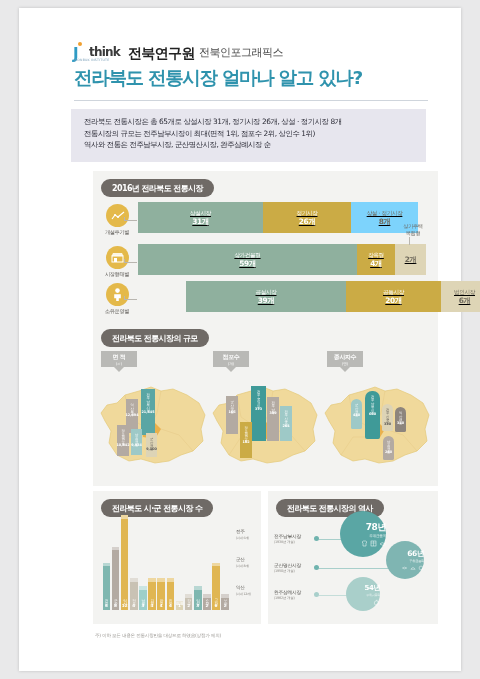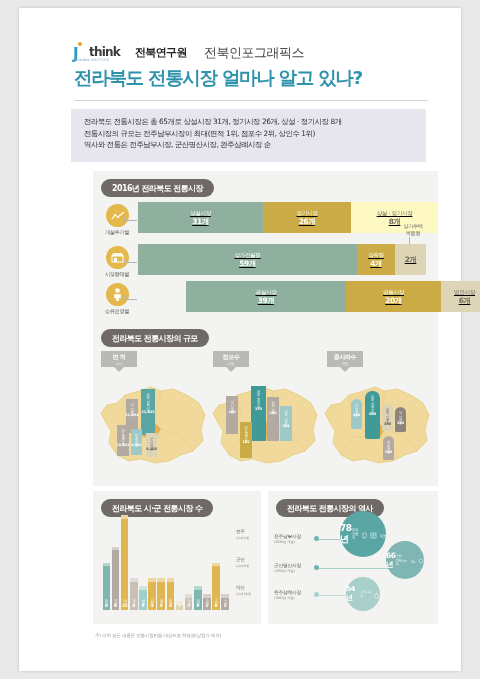--- a/index.html
+++ b/index.html
@@ -17,22 +17,22 @@
   }
   
   .logo-row { position:absolute; left:54px; top:36px; display:flex; align-items:flex-end; gap:3px; }
   .logo-mark { position:relative; width:13px; height:15px; }
   .logo-j {
     font-size:15px; font-weight:bold; color:#2f9bc4; line-height:15px;
     letter-spacing:-1px;
   }
   .logo-dot { position:absolute; left:5px; top:-2px; width:4px; height:4px; border-radius:50%; background:#f0a030; }
   .logo-think { font-size:12px; font-weight:bold; color:#3a3a3a; letter-spacing:-0.8px; line-height:13px;}
-  .logo-kr { font-size:11px; font-weight:bold; color:#222; letter-spacing:-0.6px; margin-left:12px; line-height:12px;}
-  .logo-sub { font-size:13px; color:#4a4a4a; letter-spacing:-0.5px; line-height:12px; margin-left:14px;}
+  .logo-kr { font-size:14px; font-weight:bold; color:#222; letter-spacing:-0.6px; margin-left:5px; line-height:12px;}
+  .logo-sub { font-size:11px; color:#4a4a4a; letter-spacing:-0.5px; line-height:12px; margin-left:1px;}
   .logo-tag { position:absolute; left:55px; top:50px; font-size:3.2px; color:#7a9fb8; letter-spacing:0.2px; }
 
   .headline {
     position:absolute; left:55px; top:58px; width:360px;
     font-size:18.5px; font-weight:bold; color:#2f93ad;
     letter-spacing:-1.3px; line-height:24px;
   }
   .rule { position:absolute; left:55px; top:92px; width:354px; height:1px; background:#cfd5dc; }
 
   
@@ -101,21 +101,21 @@
   .cbar .cv { font-size:4.2px; color:#fff; font-weight:bold; line-height:5.5px; }
   .legend { position:absolute; font-size:4.6px; color:#55524e; letter-spacing:-0.3px; line-height:6px; }
   .legend .ls { font-size:3.2px; color:#8a8782; }
 
   
   .panel4 { position:absolute; left:249px; top:483px; width:170px; height:133px; background:#f3f3f1; }
   .hrow-name { position:absolute; font-size:4.8px; color:#4c4a46; letter-spacing:-0.3px; line-height:6px; white-space:nowrap; }
   .hrow-sub { position:absolute; font-size:3.4px; color:#8d8a86; letter-spacing:-0.2px; line-height:5px; white-space:nowrap; }
   .hdot { position:absolute; width:5px; height:5px; border-radius:50%; }
   .hline { position:absolute; height:0.8px; }
-  .hcirc { position:absolute; border-radius:50%; display:flex; flex-direction:row; align-items:center; justify-content:center; }
+  .hcirc { position:absolute; border-radius:50%; display:flex; flex-direction:column; align-items:flex-end; justify-content:center; }
   .hcirc .y { color:#fff; font-weight:bold; letter-spacing:-0.4px; }
   .hcirc .k { color:#eaf3f2; letter-spacing:-0.25px; }
   .hicons { display:flex; gap:2px; align-items:center; justify-content:center; margin-top:2px; }
 
   .foot { position:absolute; left:76px; top:625px; font-size:4.6px; color:#9b9893; letter-spacing:-0.25px; }
 </style>
 </head>
 <body>
 
 <div class="page">
@@ -154,21 +154,21 @@
     <div class="leader" style="left:31px; top:46px; width:13px; height:4px;"></div>
     <div class="bar" style="left:45px; top:31px;">
       <div class="seg" style="width:125px; background:#8fb09e; color:#ffffff;">
         <span class="n">상설시장</span>
         <span class="v">31개</span>
       </div>
       <div class="seg" style="width:88px; background:#cbab45; color:#ffffff;">
         <span class="n">정기시장</span>
         <span class="v">26개</span>
       </div>
-      <div class="seg" style="width:87px; background:#fef9c3; color:#6f6a5c;">
+      <div class="seg" style="width:67px; background:#7dd3fc; color:#6f6a5c;">
         <span class="n">상설 · 정기시장</span>
         <span class="v">8개</span>
       </div>
     </div>
 
     <div class="row-icon" style="left:13px; top:75px;">
       <svg width="13" height="11" viewBox="0 0 13 11">
         <rect x="1" y="4" width="11" height="6" fill="none" stroke="#fff" stroke-width="1"></rect>
         <path d="M0.5 4 L2 1 L11 1 L12.5 4 Z" fill="#fff" opacity="0.85"></path>
         <rect x="3" y="6" width="3" height="4" fill="#fff"></rect>

